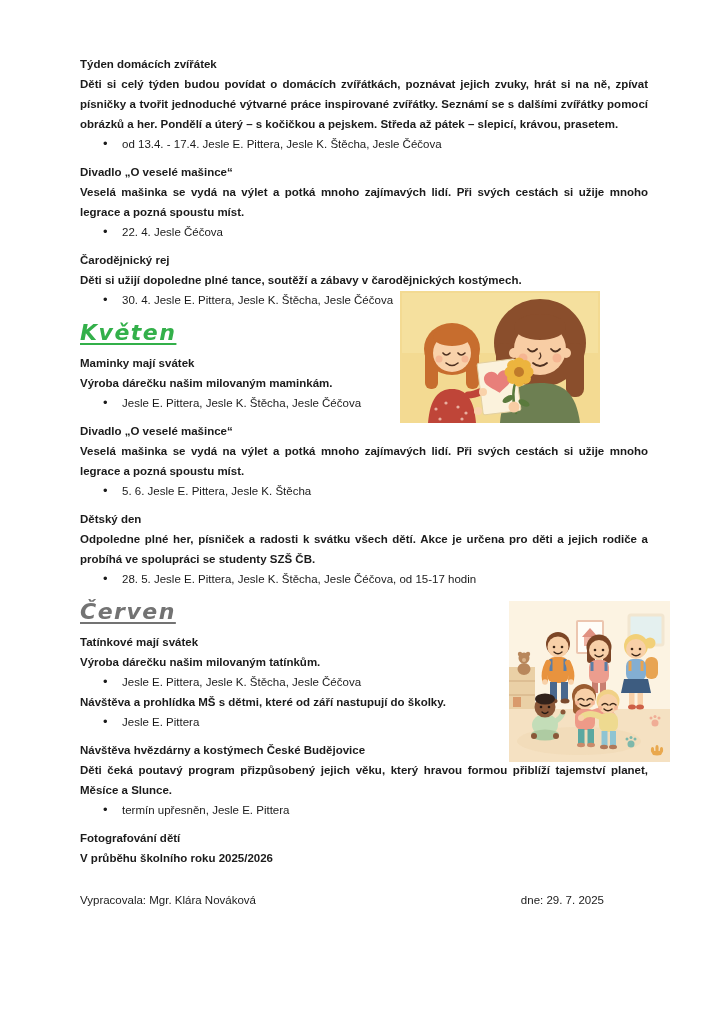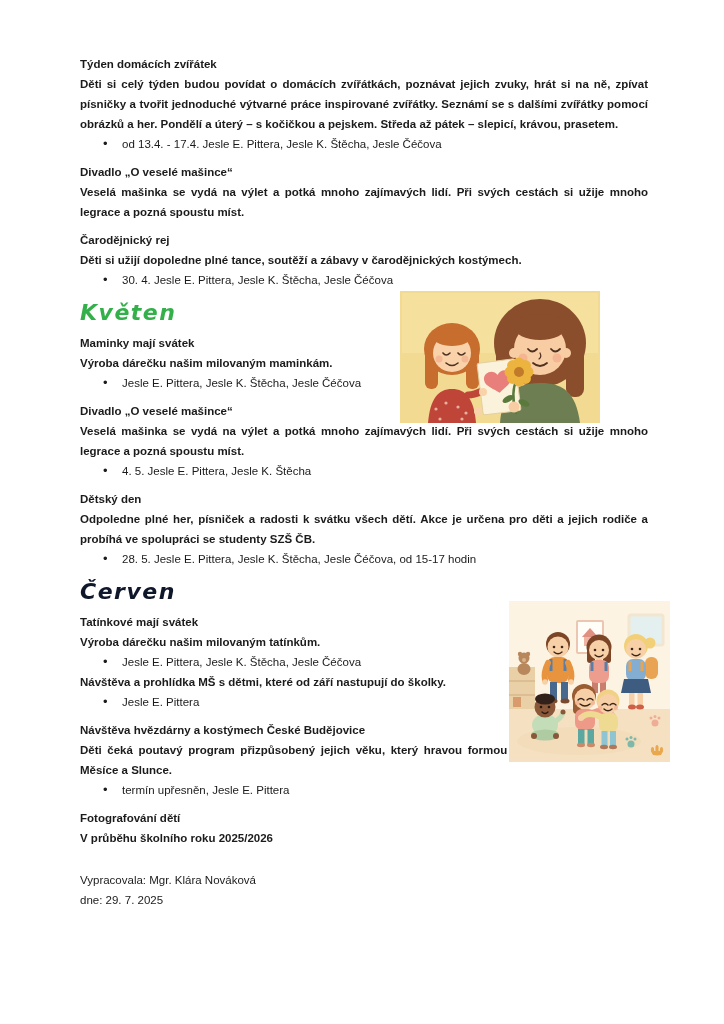--- a/index.html
+++ b/index.html
@@ -29,49 +29,52 @@
     position:absolute;left:23px;top:0;
     font-size:13px;
   }
   h2.month{
     font-family:"DejaVu Sans",sans-serif;
     font-style:italic;
     font-weight:bold;
     font-size:22px;line-height:25px;
     letter-spacing:1.5px;
     margin:10px 0 3px 0;
+    text-decoration:underline;
     text-underline-offset:3px;
   }
   .narrow{max-width:424px;}
   .illustration{position:absolute;display:block;}
   #illu-mom{left:400px;top:291px;width:200px;height:132px;}
   #illu-kids{left:509px;top:601px;width:161px;height:161px;}
   .footer{
     display:flex;justify-content:space-between;
     margin-top:22px;
     padding-right:44px;
-    flex-direction:column;
   }
 </style>
 </head>
 <body>
 
 <div class="page">
 
   <div class="section">
     <h3>Týden domácích zvířátek</h3>
     <p class="justify">Děti si celý týden budou povídat o domácích zvířátkách, poznávat jejich zvuky, hrát si na ně, zpívat písničky a tvořit jednoduché výtvarné práce inspirované zvířátky. Seznámí se s dalšími zvířátky pomocí obrázků a her. Pondělí a úterý – s kočičkou a pejskem. Středa až pátek – slepicí, krávou, prasetem.</p>
     <ul>
         <li>od 13.4. - 17.4. Jesle E. Pittera, Jesle K. Štěcha, Jesle Čéčova</li>
       </ul>
   </div>
 
   <div class="section">
     <h3>Divadlo „O veselé mašince“</h3>
     <p class="justify">Veselá mašinka se vydá na výlet a potká mnoho zajímavých lidí. Při svých cestách si užije mnoho legrace a pozná spoustu míst.</p>
+    <ul>
+        <li>22. 4. Jesle Čéčova</li>
+      </ul>
   </div>
 
   <div class="section">
     <h3>Čarodějnický rej</h3>
     <p>Děti si užijí dopoledne plné tance, soutěží a zábavy v čarodějnických kostýmech.</p>
     <ul>
         <li>30. 4. Jesle E. Pittera, Jesle K. Štěcha, Jesle Čéčova</li>
       </ul>
   </div>
 
@@ -82,33 +85,33 @@
     <p class="narrow">Výroba dárečku našim milovaným maminkám.</p>
     <ul class="narrow">
         <li>Jesle E. Pittera, Jesle K. Štěcha, Jesle Čéčova</li>
       </ul>
   </div>
 
   <div class="section">
     <h3>Divadlo „O veselé mašince“</h3>
     <p class="justify">Veselá mašinka se vydá na výlet a potká mnoho zajímavých lidí. Při svých cestách si užije mnoho legrace a pozná spoustu míst.</p>
     <ul>
-        <li>4. 5. Jesle E. Pittera, Jesle K. Štěcha</li>
+        <li>5. 6. Jesle E. Pittera, Jesle K. Štěcha</li>
       </ul>
   </div>
 
   <div class="section">
     <h3>Dětský den</h3>
     <p class="justify">Odpoledne plné her, písniček a radosti k svátku všech dětí. Akce je určena pro děti a jejich rodiče a probíhá ve spolupráci se studenty SZŠ ČB.</p>
     <ul>
         <li>28. 5. Jesle E. Pittera, Jesle K. Štěcha, Jesle Čéčova, od 15-17 hodin</li>
       </ul>
   </div>
 
-  <h2 class="month" style="color: #0f172a;">Červen</h2>
+  <h2 class="month" style="color: #737373;">Červen</h2>
 
   <div class="section">
     <h3 class="narrow">Tatínkové mají svátek</h3>
     <p class="narrow">Výroba dárečku našim milovaným tatínkům.</p>
     <ul class="narrow">
         <li>Jesle E. Pittera, Jesle K. Štěcha, Jesle Čéčova</li>
       </ul>
   </div>
 
   <div class="section">

